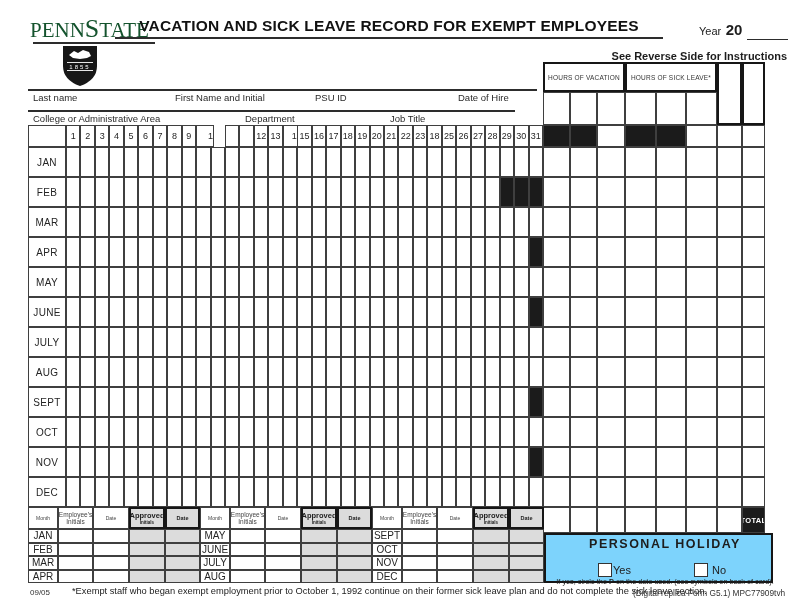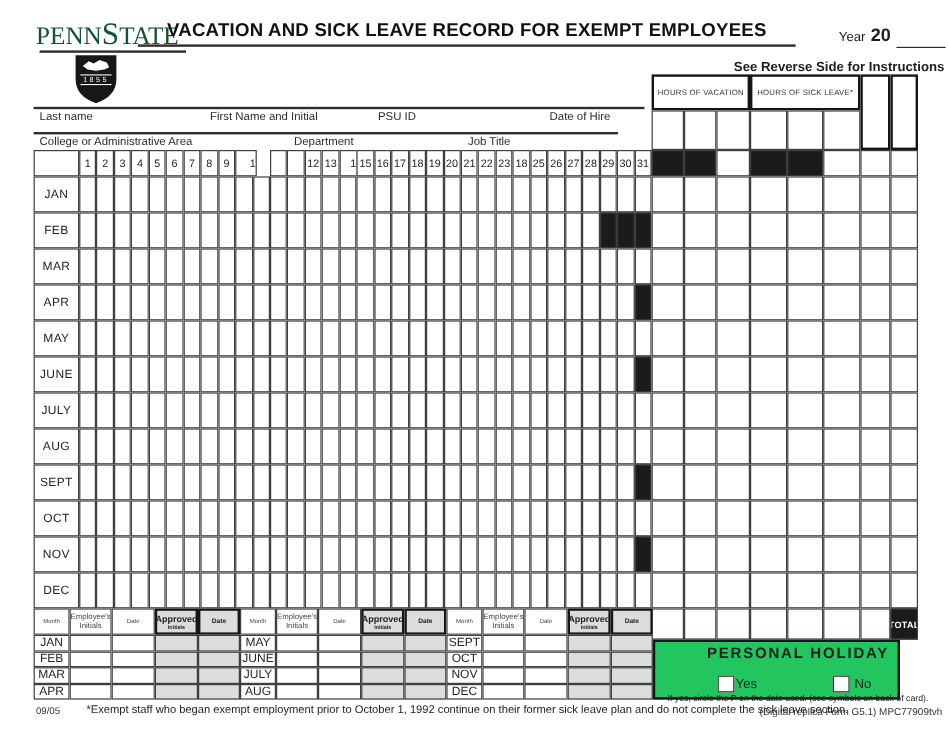--- a/index.html
+++ b/index.html
@@ -17,21 +17,21 @@
   .h-small{font-size:5px;color:#444;}
   .h-emp{font-size:6.5px;color:#444;text-align:center;line-height:7px;padding:0 1px;}
   .smonth{font-size:10px;color:#242424;}
   .totallbl{color:#fff;font-weight:bold;font-size:7.5px;letter-spacing:0.3px;}
   .lbl{position:absolute;font-size:9.5px;color:#2a2a2a;}
   .rule{position:absolute;background:#2d2d2d;}
   .wordmark{position:absolute;font-family:"Liberation Serif", serif;color:#14532d;white-space:nowrap;}
   .title{position:absolute;font-weight:bold;font-size:15.5px;letter-spacing:0.2px;color:#111;
          text-align:center;white-space:nowrap;}
   .checkbox{position:absolute;width:12px;height:12px;background:#fff;border:1.5px solid #333;}
-  .ph-box{position:absolute;left:544px;top:533px;width:206px;height:50px;background:#22c55e;
+  .ph-box{position:absolute;left:544px;top:533px;width:229px;height:50px;background:#7dd3fc;
           border:2px solid #161616;box-sizing:border-box;}
 </style>
 </head>
 <body>
 
 <div class="page">
 
   <div class="wordmark" style="left:30px;top:14px;">
     <span style="font-size:21px;">PENN</span><span style="font-size:26px;">S</span><span style="font-size:21px;">TATE</span>
   </div>

